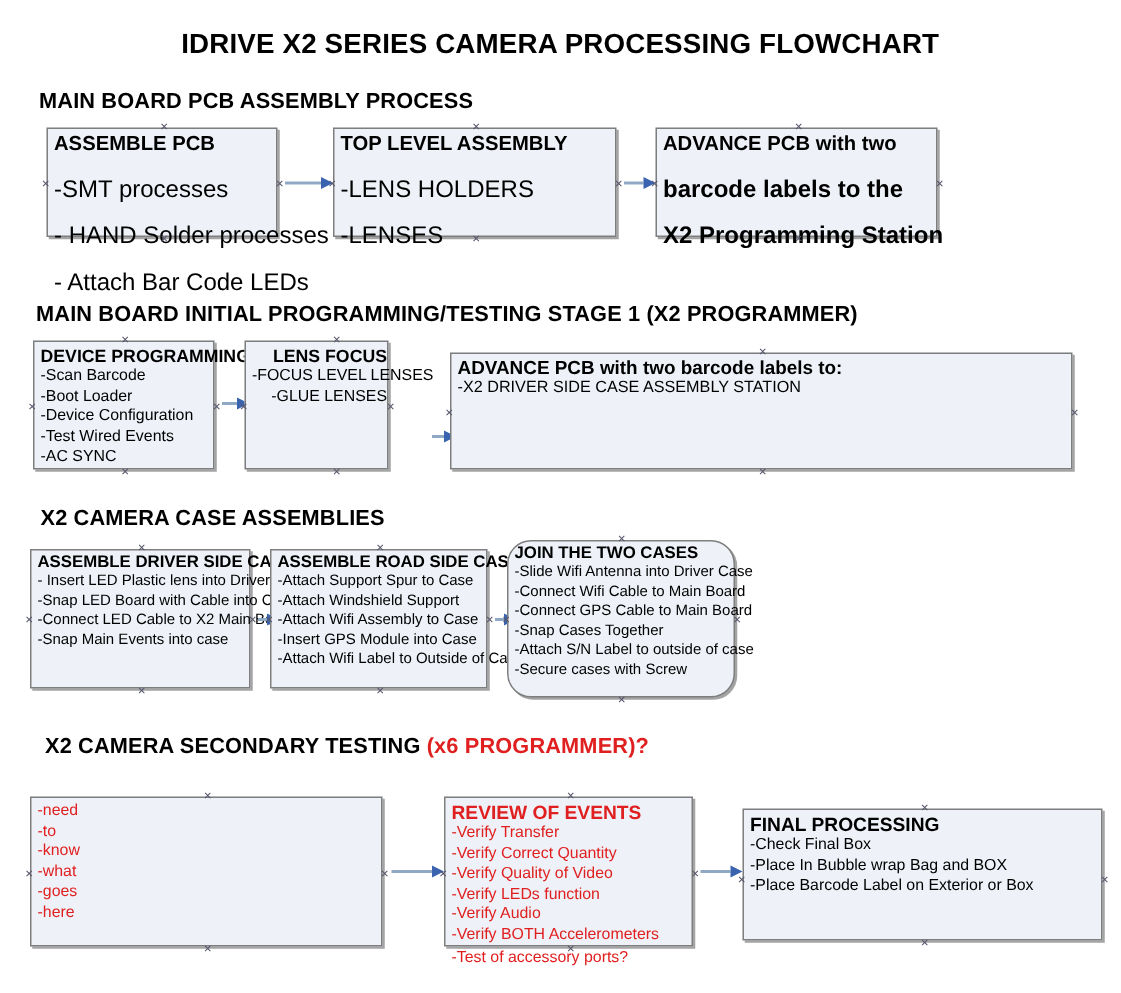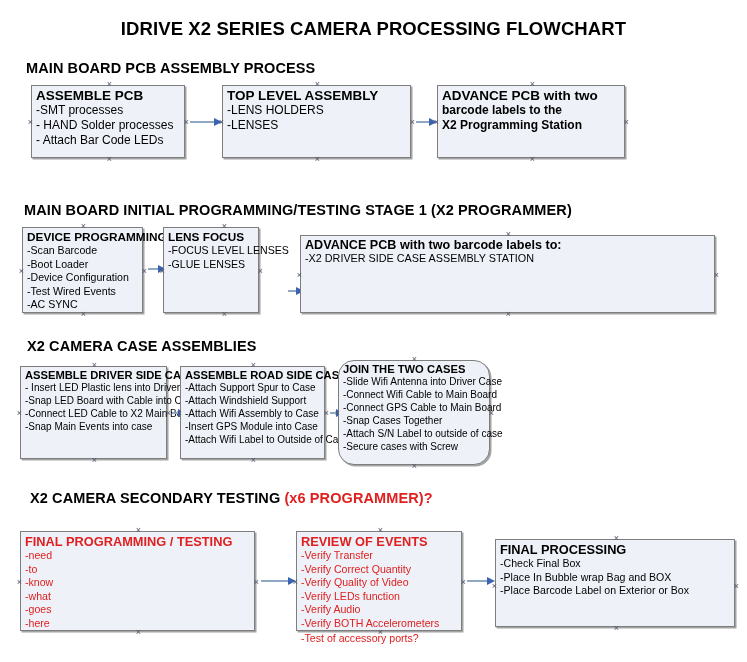--- a/index.html
+++ b/index.html
@@ -61,21 +61,21 @@
     white-space: nowrap;
   }
   .pbox .body {
     position: absolute;
     left: 4px;
     top: 2px;
     right: 0;
   }
   
   .t-lg .btitle { font-size: 13.5px; }
-  .t-lg .bline  { font-size: 12px; line-height: 15px; }
+  .t-lg .bline  { font-size: 16px; line-height: 15px; margin-top: 16px; }
   .t-sm .btitle { font-size: 11.8px; }
   .t-sm .bline  { font-size: 10.6px; line-height: 13.6px; }
   .t-xs .btitle { font-size: 11.2px; }
   .t-xs .bline  { font-size: 10px; line-height: 13px; }
   .allbold .bline { font-weight: bold; }
   .red .btitle, .red .bline { color: #e02020; }
   .red { border-color: #7e7e7e; }
   
   .hx {
     position: absolute;
@@ -184,21 +184,21 @@
     <span class="hx" style="left:57px; top:-5px;"></span>
     <span class="hx" style="left:57px; bottom:-6px;"></span>
     <span class="hx" style="left:-5px; top:40px;"></span>
     <span class="hx" style="right:-6px; top:40px;"></span>
   </div>
 
   <div class="conn" style="left:148px; top:268px; width:10px;">
     <span class="head"></span>
   </div>
 
-  <div class="pbox t-sm" style="left:163px; top:227px; width:96px; height:86px;">
+  <div class="pbox t-sm" style="left:163px; top:227px; width:96px; height:86px;text-align:right;">
     <div class="body">
       <span class="btitle">LENS FOCUS</span>
       <span class="bline">-FOCUS LEVEL LENSES</span>
       <span class="bline">-GLUE LENSES</span>
     </div>
     <span class="hx" style="left:57px; top:-5px;"></span>
     <span class="hx" style="left:57px; bottom:-6px;"></span>
     <span class="hx" style="left:-5px; top:40px;"></span>
     <span class="hx" style="right:-6px; top:40px;"></span>
   </div>
@@ -274,21 +274,20 @@
     <span class="hx" style="left:-5px; top:49px;"></span>
     <span class="hx" style="right:-6px; top:49px;"></span>
   </div>
 
   <div class="section-header" style="left:30px; top:490px;">
     <span>X2 CAMERA SECONDARY TESTING </span><span class="accent">(x6 PROGRAMMER)?</span>
   </div>
 
   <div class="pbox t-sm red" style="left:20px; top:531px; width:235px; height:100px;">
     <div class="body">
-      <span class="btitle" style="font-size:12.8px;">FINAL PROGRAMMING / TESTING</span>
       <span class="bline">-need</span>
       <span class="bline">-to</span>
       <span class="bline">-know</span>
       <span class="bline">-what</span>
       <span class="bline">-goes</span>
       <span class="bline">-here</span>
     </div>
     <span class="hx" style="left:114px; top:-5px;"></span>
     <span class="hx" style="left:114px; bottom:-6px;"></span>
     <span class="hx" style="left:-5px; top:47px;"></span>

